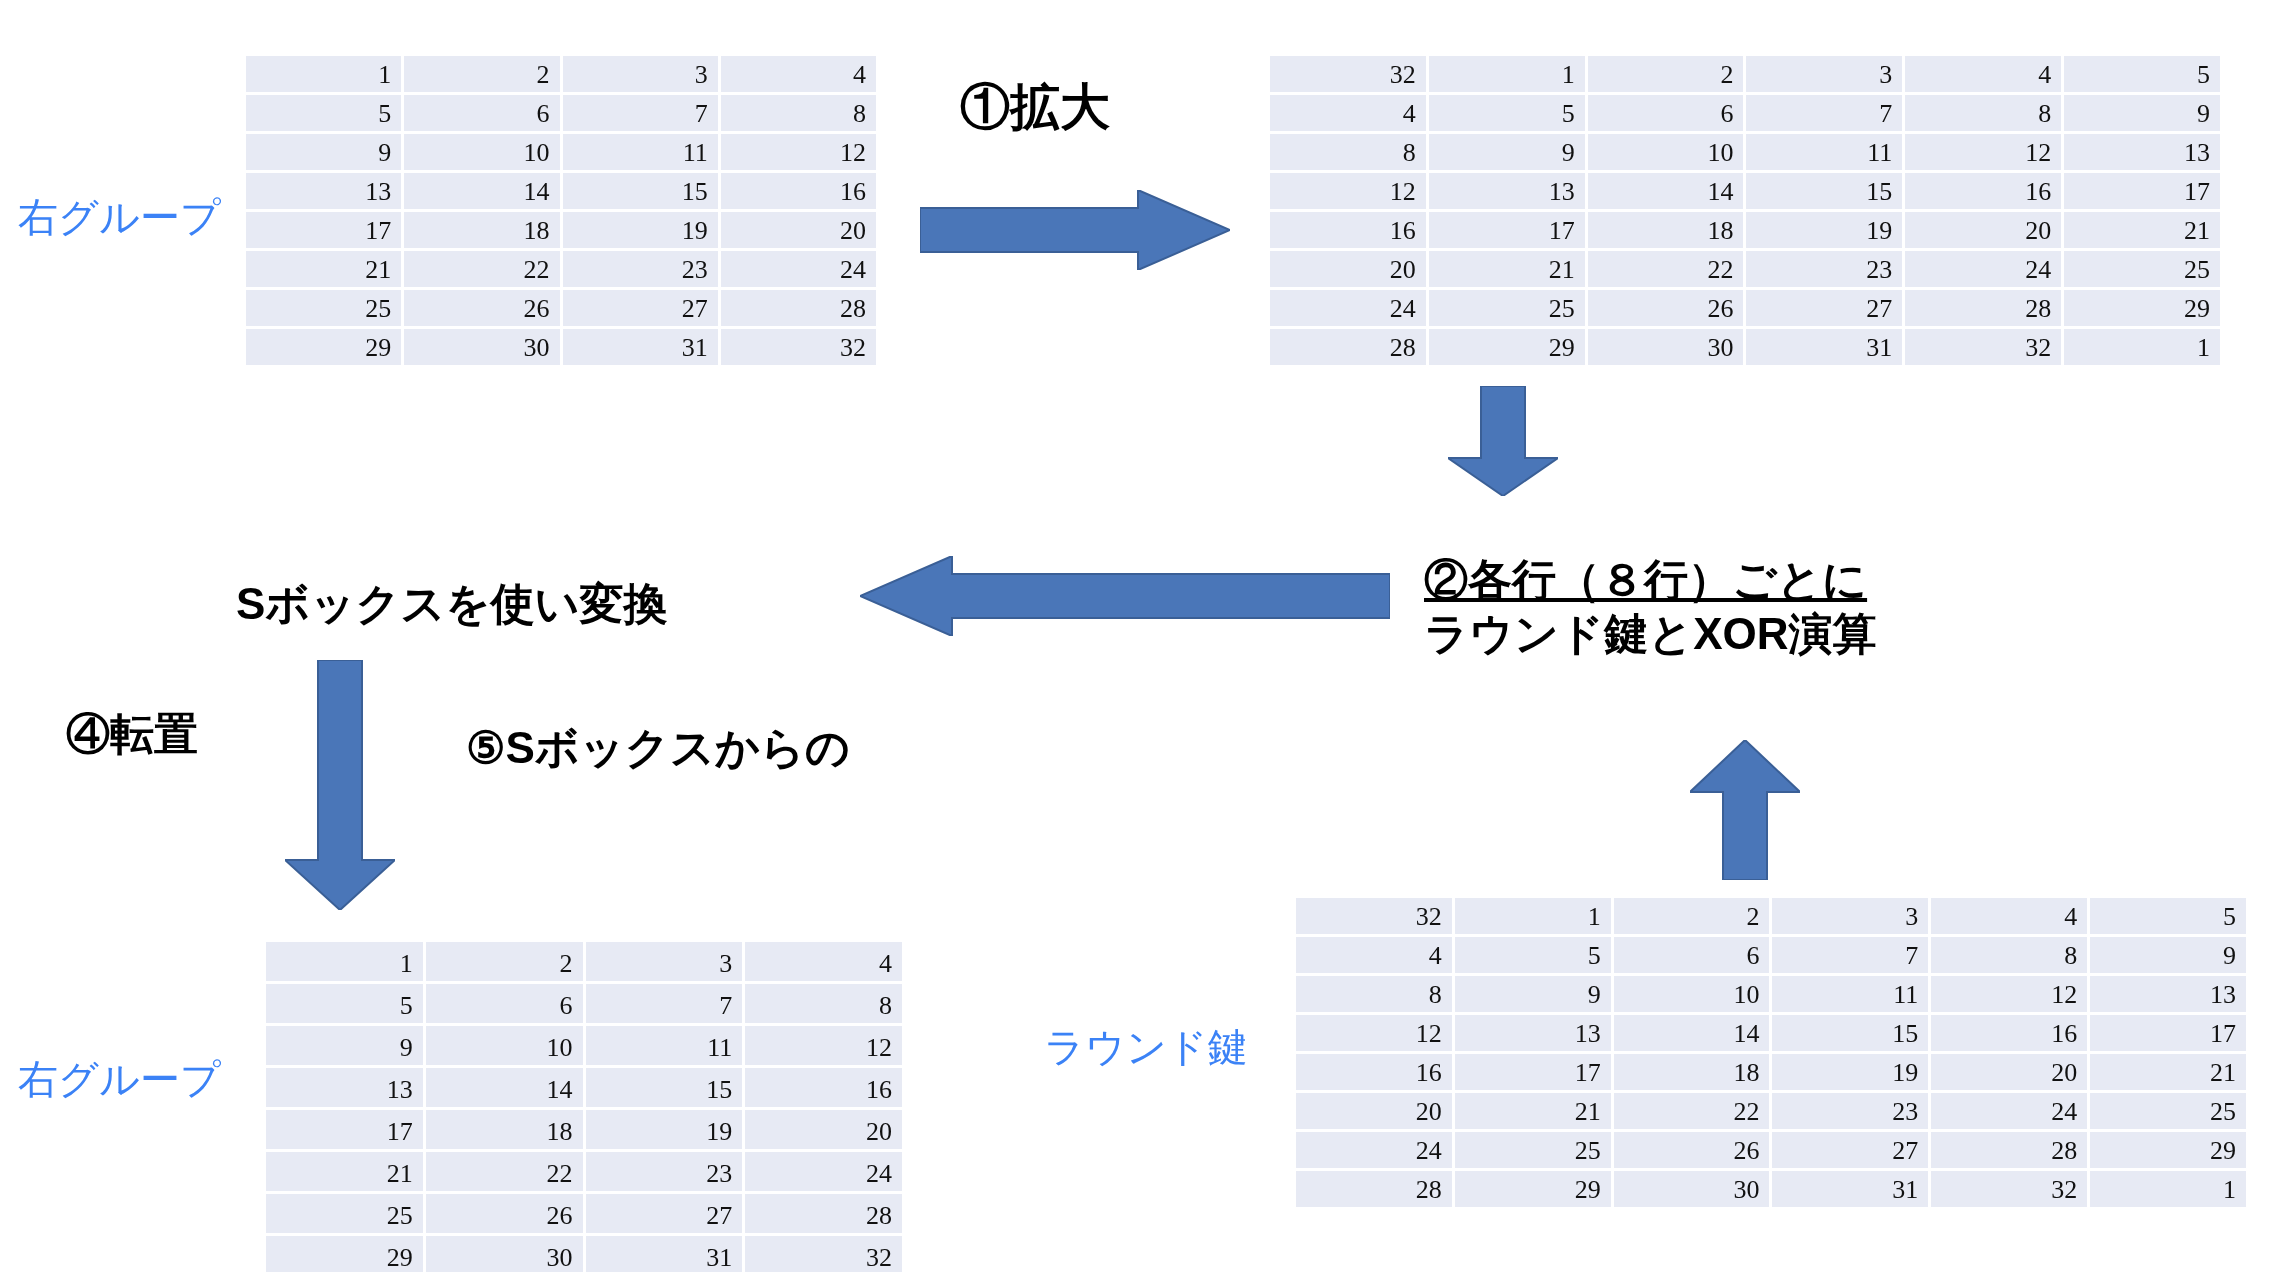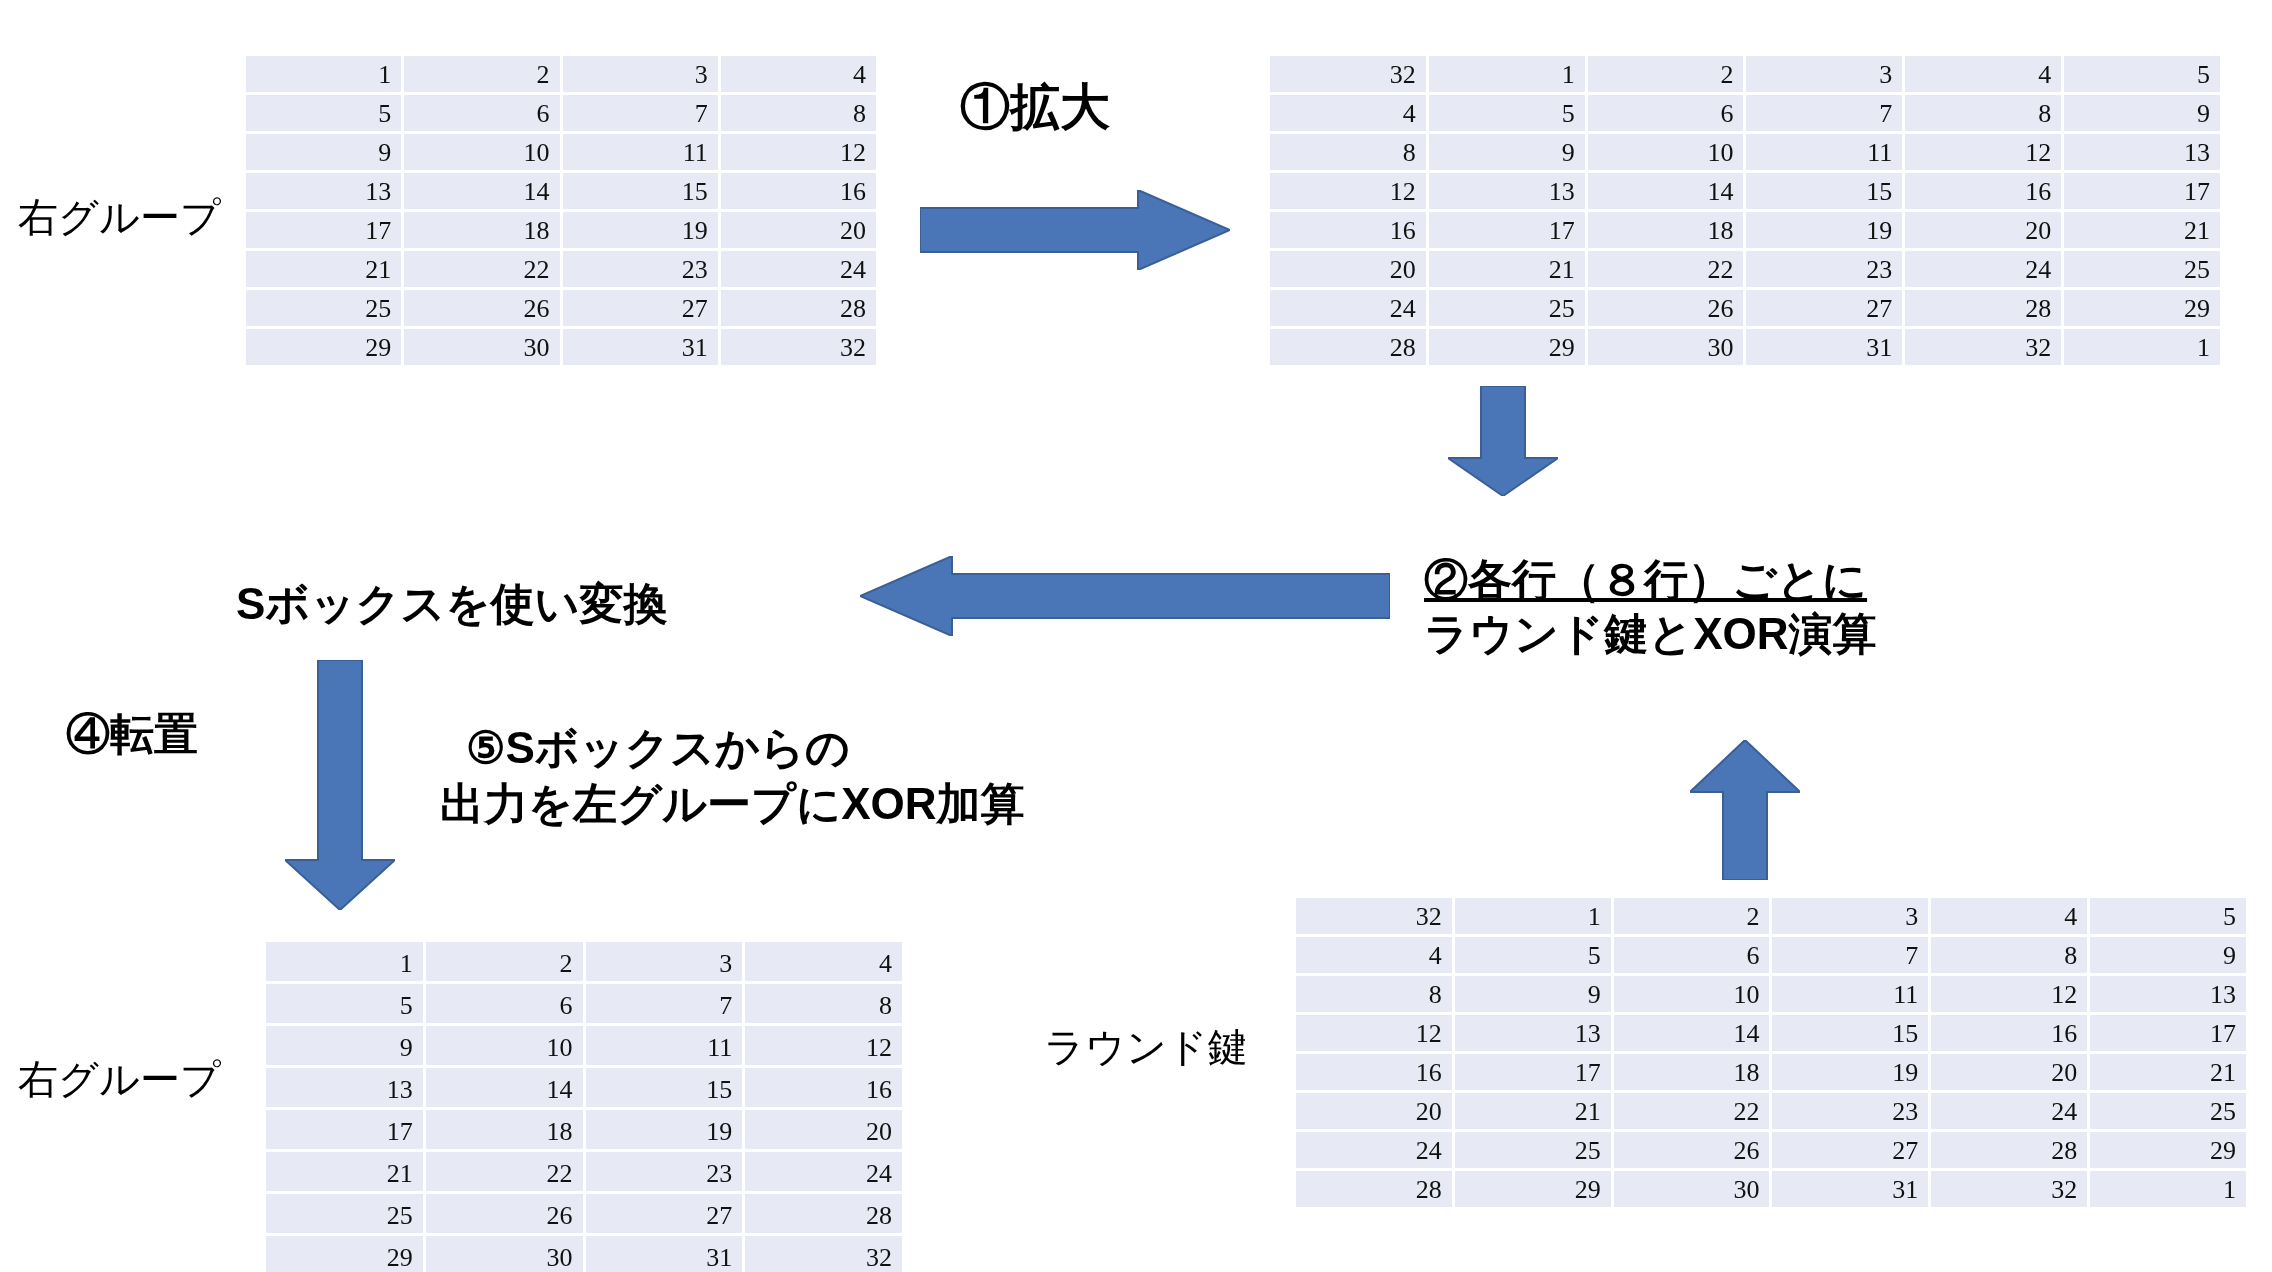--- a/index.html
+++ b/index.html
@@ -16,21 +16,21 @@
     height: 1272px;
     background: #ffffff;
     overflow: hidden;
   }
 
   
   .group-label {
     position: absolute;
     font-family: "Liberation Serif", serif;
     font-size: 40px;
-    color: #000000;
+    color: #3b82f6;
     white-space: nowrap;
     letter-spacing: 0px;
   }
 
   
   .step-caption {
     position: absolute;
     font-family: "Liberation Sans", sans-serif;
     font-weight: bold;
     color: #000000;
@@ -185,21 +185,20 @@
 
   <div class="step-caption mid" style="left:66px; top:708px;">④転置</div>
 
   <div class="arrow" style="left:285px; top:660px;">
     <svg width="110" height="250" viewBox="0 0 110 250">
       <polygon points="33,0 77,0 77,200 110,200 55,250 0,200 33,200" fill="#4A76B8" stroke="#3A5F96" stroke-width="2"></polygon>
     </svg>
   </div>
 
   <div class="step-caption mid" style="left:466px; top:722px;">⑤Sボックスからの</div>
-  <div class="step-caption mid" style="left:440px; top:778px;">出力を左グループにXOR加算</div>
 
   <div class="group-label" style="left:18px; top:1052px;">右グループ</div>
 
   <div class="grid" id="table-left-group" style="left:266px; top:942px; width:636px; grid-template-columns: repeat(4, 1fr); grid-auto-rows: 39px;">
       <div class="cell">1</div>
       <div class="cell">2</div>
       <div class="cell">3</div>
       <div class="cell">4</div>
       <div class="cell">5</div>
       <div class="cell">6</div>

